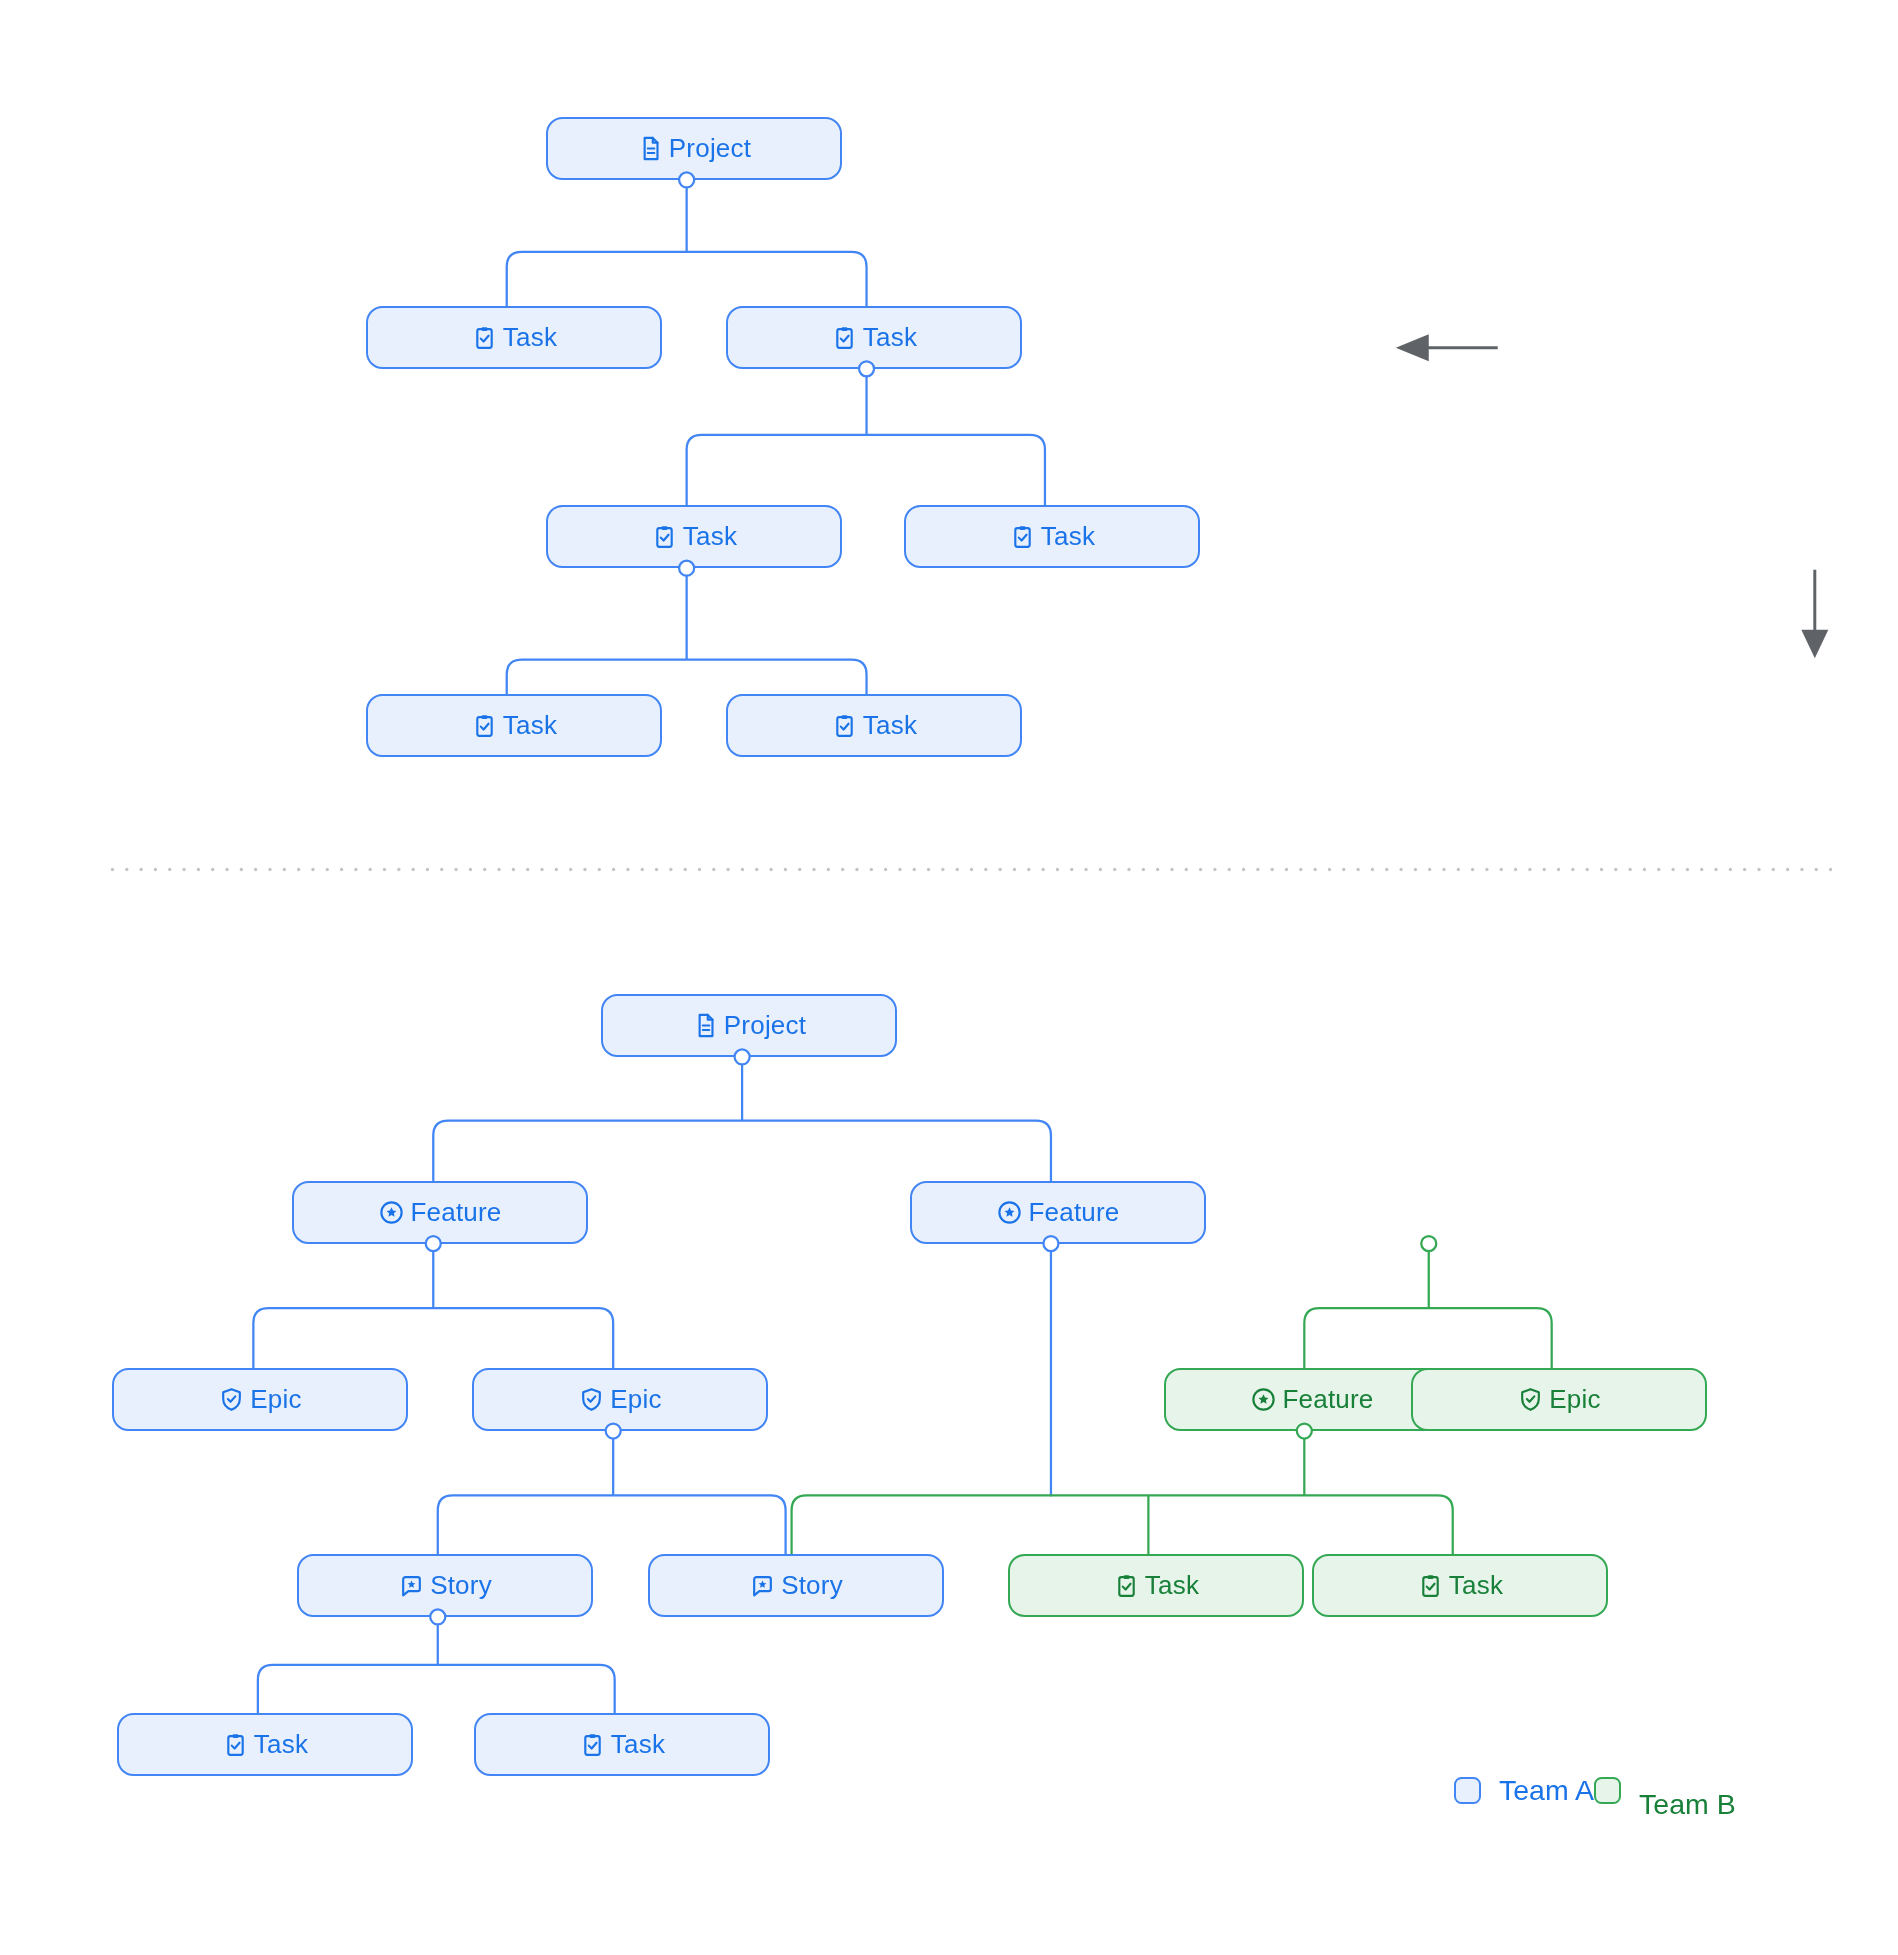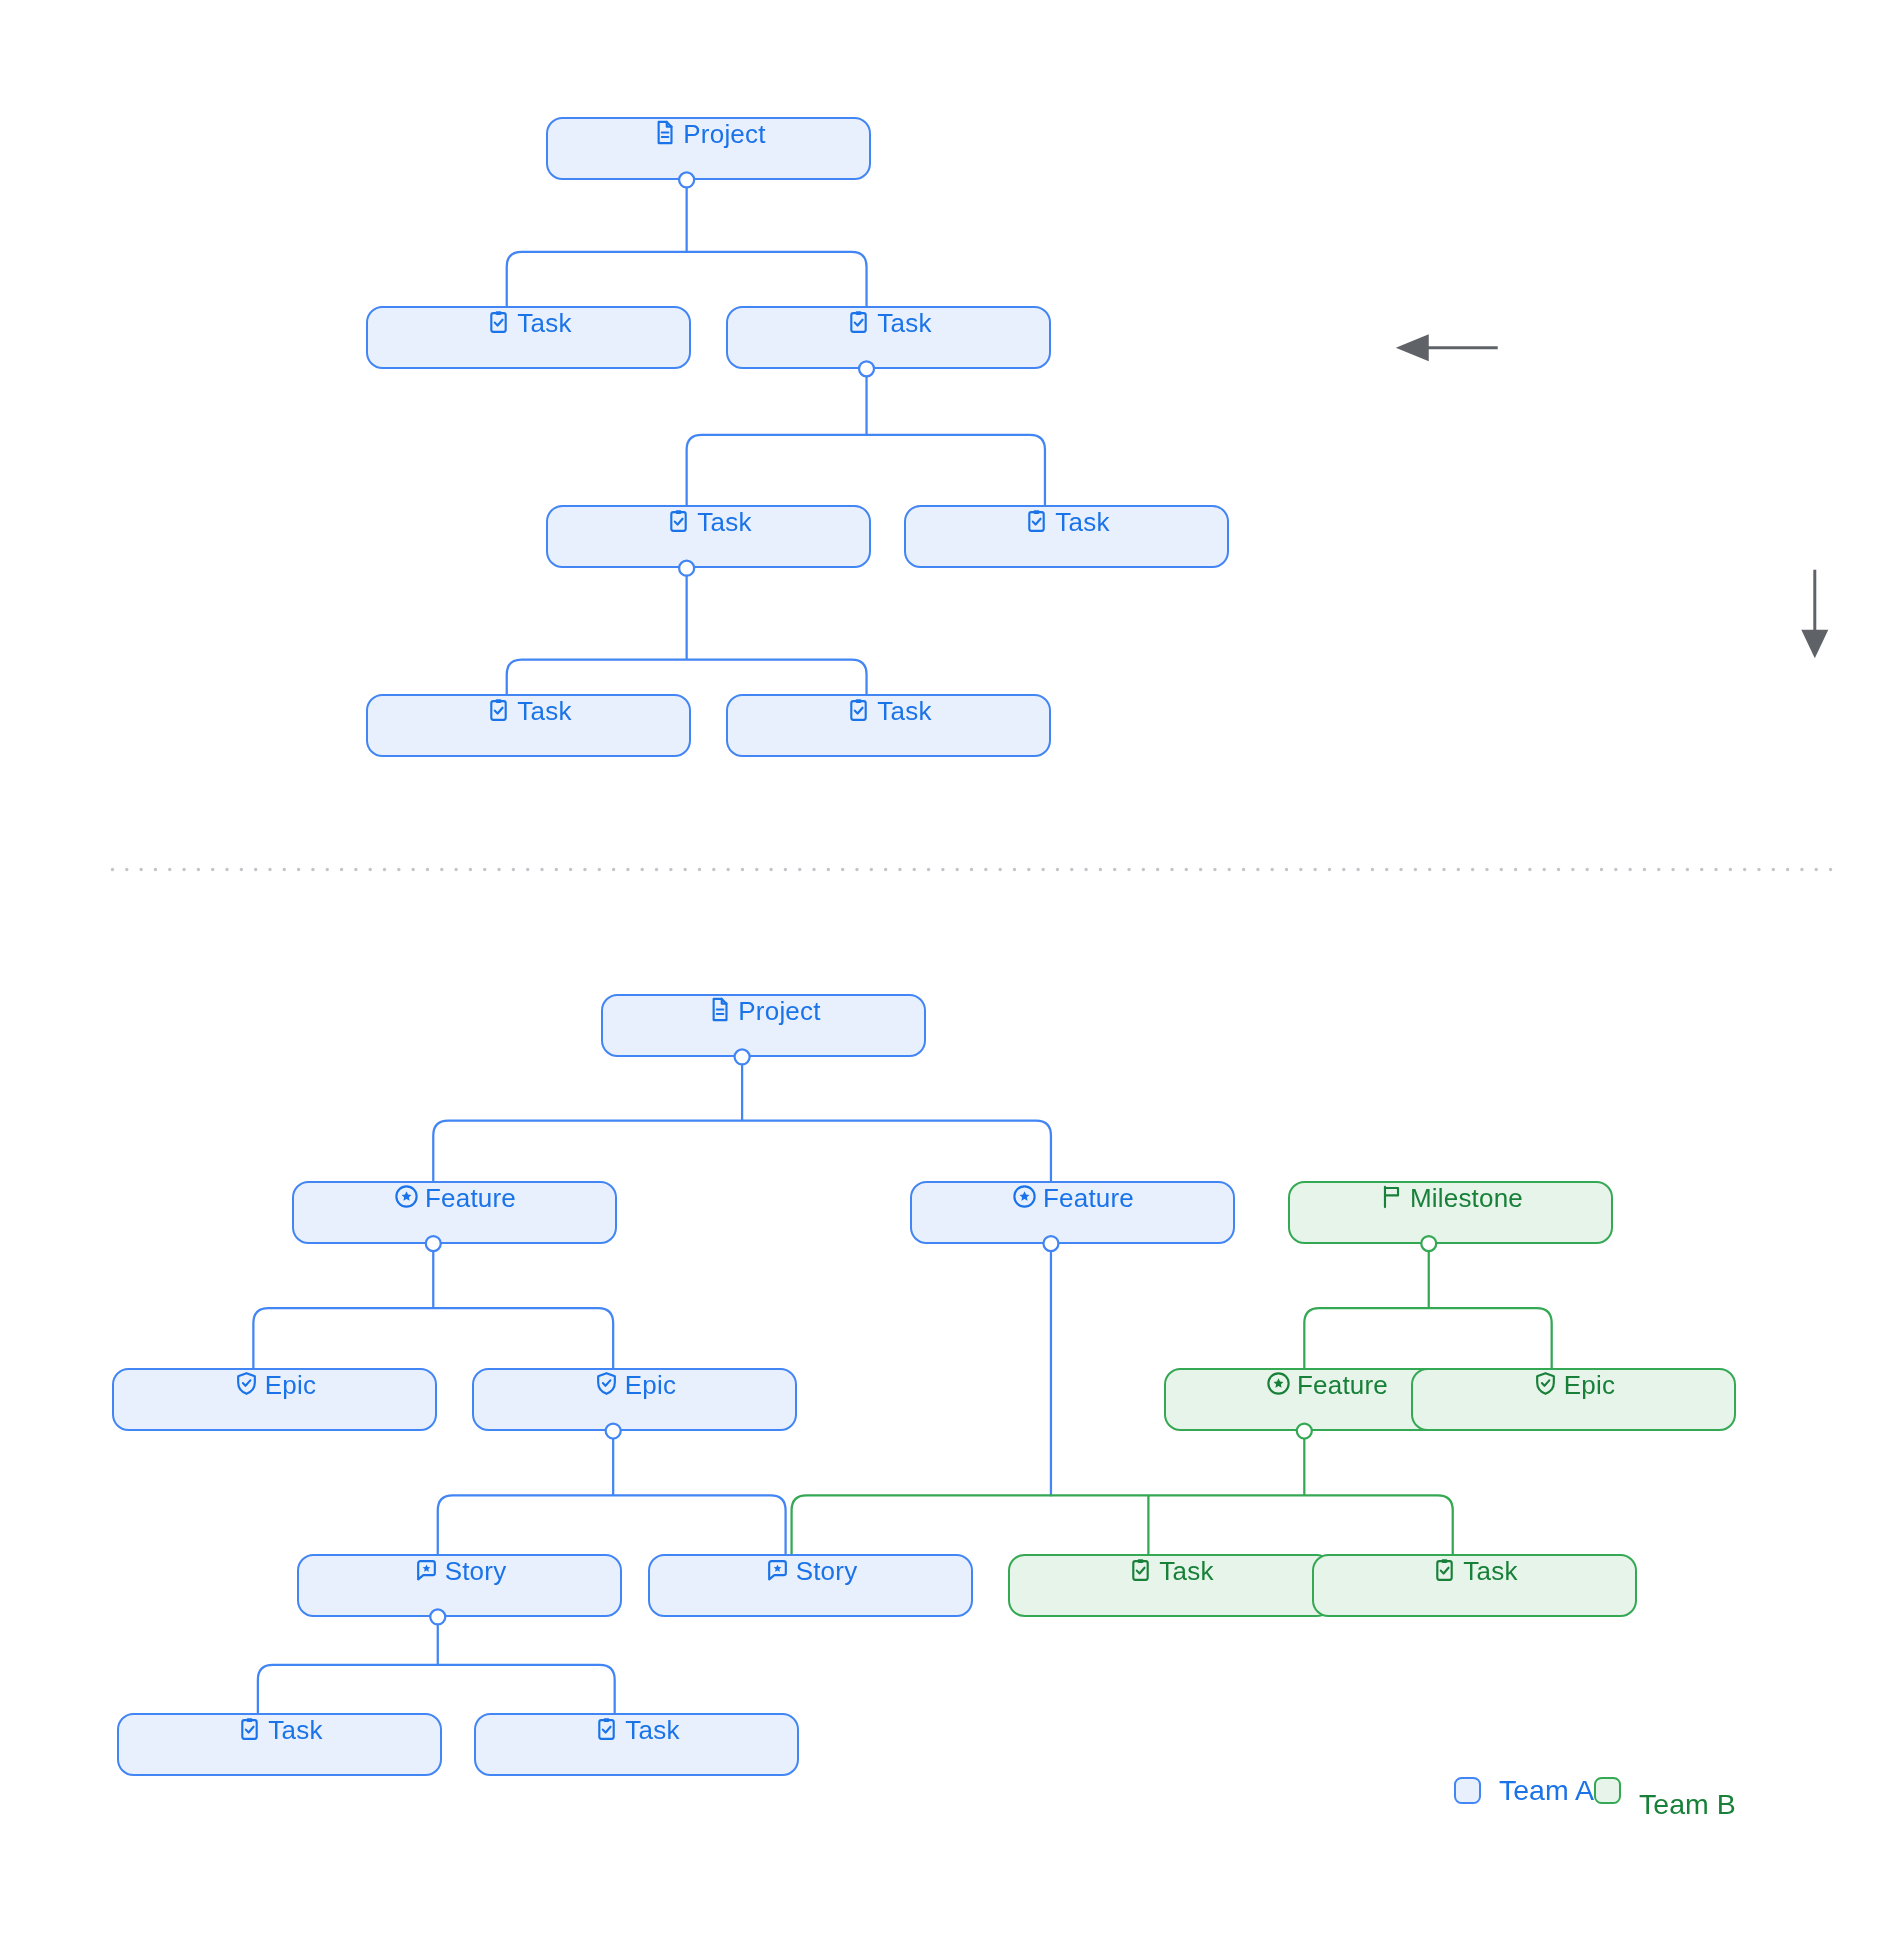--- a/index.html
+++ b/index.html
@@ -2,22 +2,22 @@
 <html style="font-size:12px"><head>
 <meta charset="utf-8">
 <style>
   html,body{margin:0;padding:0;background:#ffffff;}
   #canvas{position:relative;width:1898px;height:1955px;background:#ffffff;overflow:hidden;
           font-family:"Liberation Sans", sans-serif;}
   #edge-layer,#port-layer{position:absolute;left:0;top:0;pointer-events:none;}
   #port-layer{z-index:3;}
   #edge-layer{z-index:1;}
   #node-layer{position:absolute;left:0;top:0;width:100%;height:100%;z-index:2;}
-  .node{position:absolute;width:325px;height:63px;border-radius:16.5px;border:2.2px solid;
-        display:flex;align-items:flex-start;justify-content:center;gap:5px;box-sizing:border-box;
+  .node{position:absolute;width:296px;height:63px;border-radius:16.5px;border:2.2px solid;
+        display:flex;align-items:center;justify-content:center;gap:5px;box-sizing:border-box;
         font-size:26px;font-weight:500;letter-spacing:0.2px;cursor:pointer;}
   .node svg{display:block;}
   .annotation{position:absolute;top:318px;right:64px;width:480px;text-align:right;
               color:#5f6368;font-size:34px;line-height:57px;font-weight:400;z-index:2;}
   .annotation p{margin:0;}
   .annotation p + p{margin-top:7.5px;}
   .legend{position:absolute;left:1454px;top:1760px;display:flex;align-items:center;z-index:2;
           font-size:28.5px;font-weight:500;}
   .legend-item{display:flex;align-items:center;gap:18px;}
   .swatch{width:27px;height:27px;border-radius:7.5px;border:2.2px solid;box-sizing:border-box;}
@@ -119,27 +119,20 @@
         </svg>
         <span>Feature</span>
       </div>
       <div class="node" style="left: 910px; top: 1181px; background: rgb(232, 240, 254); border-color: rgb(66, 133, 244); color: rgb(26, 115, 232);">
         <svg width="27" height="27" viewBox="0 0 24 24" stroke="#1a73e8" stroke-width="1.9" stroke-linecap="round" stroke-linejoin="round" color="#1a73e8">
           <circle cx="12" cy="12" r="9" fill="none"></circle>
           <path d="M12 7.4 l1.35 2.8 3.05.4 -2.25 2.1 .6 3 -2.75-1.5 -2.75 1.5 .6-3 -2.25-2.1 3.05-.4 Z" fill="currentColor" stroke="none"></path>
         </svg>
         <span>Feature</span>
       </div>
-      <div class="node" style="left: 1288px; top: 1181px; background: rgb(230, 244, 234); border-color: rgb(52, 168, 83); color: rgb(24, 128, 56);">
-        <svg width="27" height="27" viewBox="0 0 24 24" stroke="#188038" stroke-width="1.9" stroke-linecap="round" stroke-linejoin="round" color="#188038">
-          <path d="M6.2 21.4 V3.4" fill="none"></path>
-          <path d="M6.2 4.4 H17.8 V11 H6.2" fill="none"></path>
-        </svg>
-        <span>Milestone</span>
-      </div>
       <div class="node" style="left: 112px; top: 1368px; background: rgb(232, 240, 254); border-color: rgb(66, 133, 244); color: rgb(26, 115, 232);">
         <svg width="27" height="27" viewBox="0 0 24 24" stroke="#1a73e8" stroke-width="1.9" stroke-linecap="round" stroke-linejoin="round" color="#1a73e8">
           <path d="M12 2.8 L19.4 5.6 V11.2 C19.4 16.2 16.2 19.6 12 21.2 C7.8 19.6 4.6 16.2 4.6 11.2 V5.6 Z" fill="none"></path>
           <path d="M8.8 11.6 l2.3 2.4 L15.4 9.2" fill="none"></path>
         </svg>
         <span>Epic</span>
       </div>
       <div class="node" style="left: 472px; top: 1368px; background: rgb(232, 240, 254); border-color: rgb(66, 133, 244); color: rgb(26, 115, 232);">
         <svg width="27" height="27" viewBox="0 0 24 24" stroke="#1a73e8" stroke-width="1.9" stroke-linecap="round" stroke-linejoin="round" color="#1a73e8">
           <path d="M12 2.8 L19.4 5.6 V11.2 C19.4 16.2 16.2 19.6 12 21.2 C7.8 19.6 4.6 16.2 4.6 11.2 V5.6 Z" fill="none"></path>

